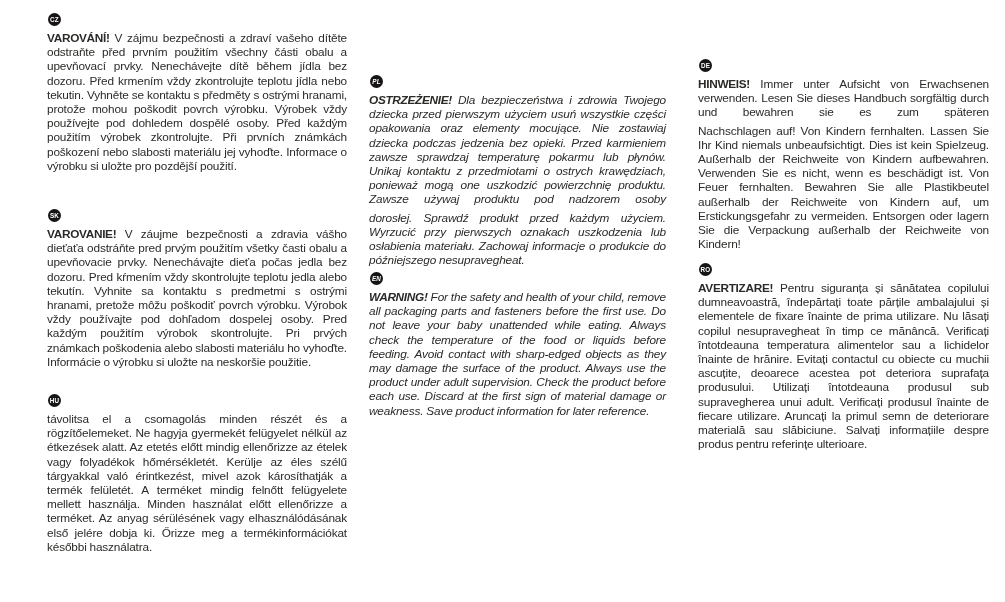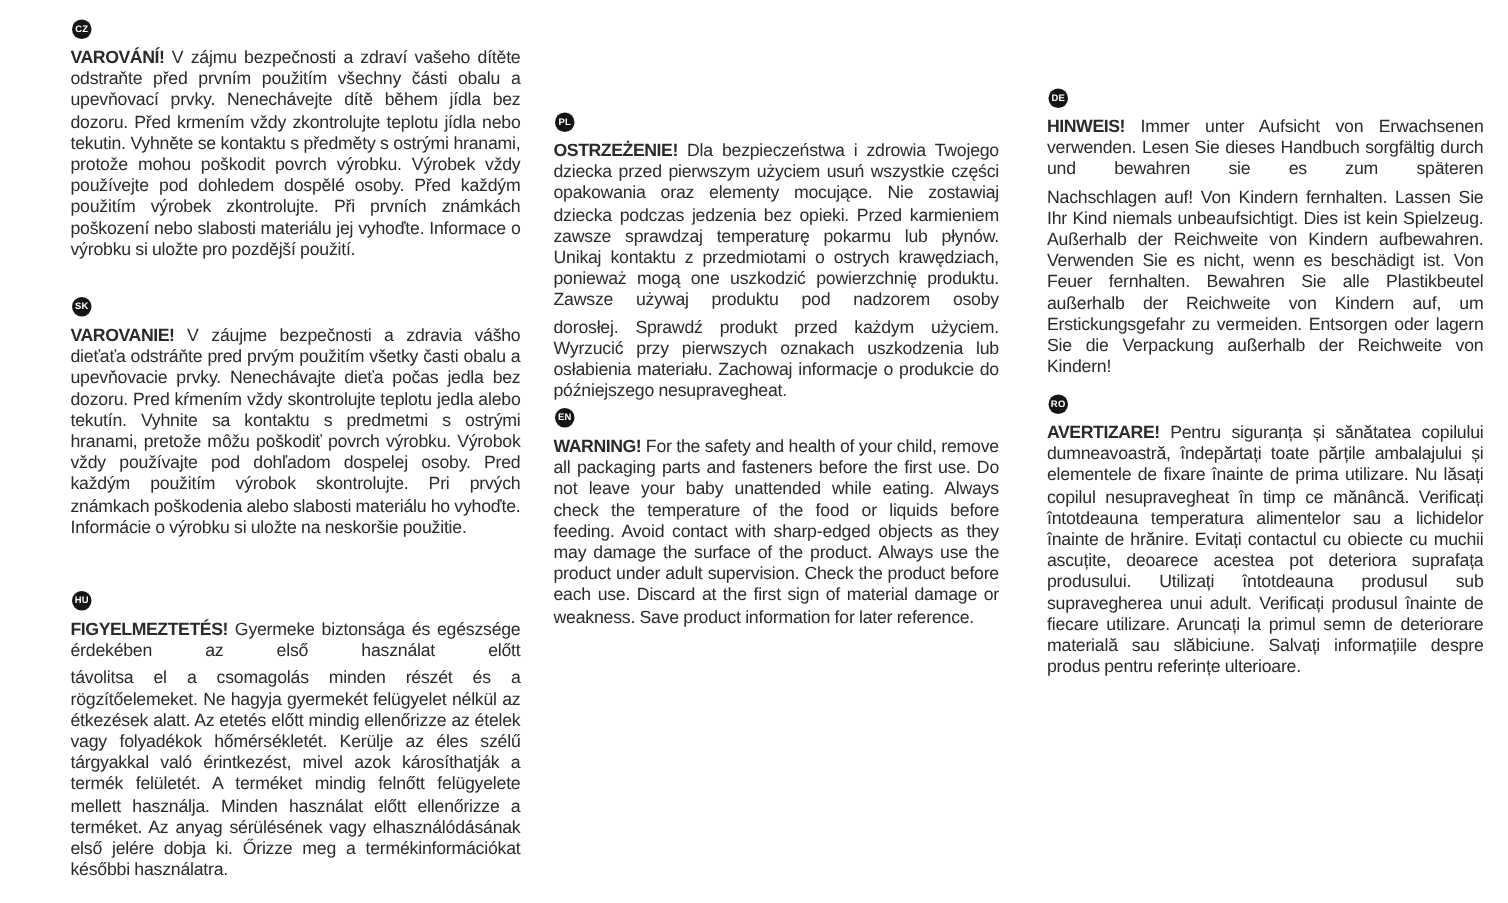--- a/index.html
+++ b/index.html
@@ -13,25 +13,25 @@
     height: 602px;
     background: var(--background, #ffffff);
     overflow: hidden;
     font-family: "Liberation Sans", sans-serif;
   }
   .sec {
     position: absolute;
   }
   
   .c1 { left: 47px;  width: 300px; }
-  .c2 { left: 369px; width: 297px; }
+  .c2 { left: 369px; width: 297px; font-style: italic; }
   .c3 { left: 698px; width: 291px; }
   
   .cz { top: 13px; }
-  .sk { top: 198px; }
+  .sk { top: 209px; }
   .hu { top: 394px; }
   .pl { top: 75px; }
   .en { top: 272px; }
   .de { top: 59px; }
   .ro { top: 263px; }
 
   .badge {
     width: 13px;
     height: 13px;
     border-radius: 50%;
@@ -77,21 +77,20 @@
     <p class="body"><strong class="lead">VAROVÁNÍ!</strong> <span>V zájmu bezpečnosti a zdraví vašeho dítěte odstraňte před prvním použitím všechny části obalu a upevňovací prvky. Nenechávejte dítě během jídla bez dozoru. Před krmením vždy zkontrolujte teplotu jídla nebo tekutin. Vyhněte se kontaktu s předměty s ostrými hranami, protože mohou poškodit povrch výrobku. Výrobek vždy používejte pod dohledem dospělé osoby. Před každým použitím výrobek zkontrolujte. Při prvních známkách poškození nebo slabosti materiálu jej vyhoďte. Informace o výrobku si uložte pro pozdější použití.</span></p>
   </section>
 
   <section class="sec c1 sk">
     <div class="badge">SK</div>
     <p class="body"><strong class="lead">VAROVANIE!</strong> <span>V záujme bezpečnosti a zdravia vášho dieťaťa odstráňte pred prvým použitím všetky časti obalu a upevňovacie prvky. Nenechávajte dieťa počas jedla bez dozoru. Pred kŕmením vždy skontrolujte teplotu jedla alebo tekutín. Vyhnite sa kontaktu s predmetmi s ostrými hranami, pretože môžu poškodiť povrch výrobku. Výrobok vždy používajte pod dohľadom dospelej osoby. Pred každým použitím výrobok skontrolujte. Pri prvých známkach poškodenia alebo slabosti materiálu ho vyhoďte. Informácie o výrobku si uložte na neskoršie použitie.</span></p>
   </section>
 
   <section class="sec c1 hu">
     <div class="badge">HU</div>
-    <p class="body stretch"><strong class="lead">FIGYELMEZTETÉS!</strong> <span>Gyermeke biztonsága és egészsége érdekében az első használat előtt</span></p>
     <p class="body cont">távolitsa el a csomagolás minden részét és a rögzítőelemeket. Ne hagyja gyermekét felügyelet nélkül az étkezések alatt. Az etetés előtt mindig ellenőrizze az ételek vagy folyadékok hőmérsékletét. Kerülje az éles szélű tárgyakkal való érintkezést, mivel azok károsíthatják a termék felületét. A terméket mindig felnőtt felügyelete mellett használja. Minden használat előtt ellenőrizze a terméket. Az anyag sérülésének vagy elhasználódásának első jelére dobja ki. Őrizze meg a termékinformációkat későbbi használatra.</p>
   </section>
 
   <section class="sec c2 pl">
     <div class="badge">PL</div>
     <p class="body stretch"><strong class="lead">OSTRZEŻENIE!</strong> <span>Dla bezpieczeństwa i zdrowia Twojego dziecka przed pierwszym użyciem usuń wszystkie części opakowania oraz elementy mocujące. Nie zostawiaj dziecka podczas jedzenia bez opieki. Przed karmieniem zawsze sprawdzaj temperaturę pokarmu lub płynów. Unikaj kontaktu z przedmiotami o ostrych krawędziach, ponieważ mogą one uszkodzić powierzchnię produktu. Zawsze używaj produktu pod nadzorem osoby</span></p>
     <p class="body cont">dorosłej. Sprawdź produkt przed każdym użyciem. Wyrzucić przy pierwszych oznakach uszkodzenia lub osłabienia materiału. Zachowaj informacje o produkcie do późniejszego nesupravegheat.</p>
   </section>
 
   <section class="sec c2 en">

